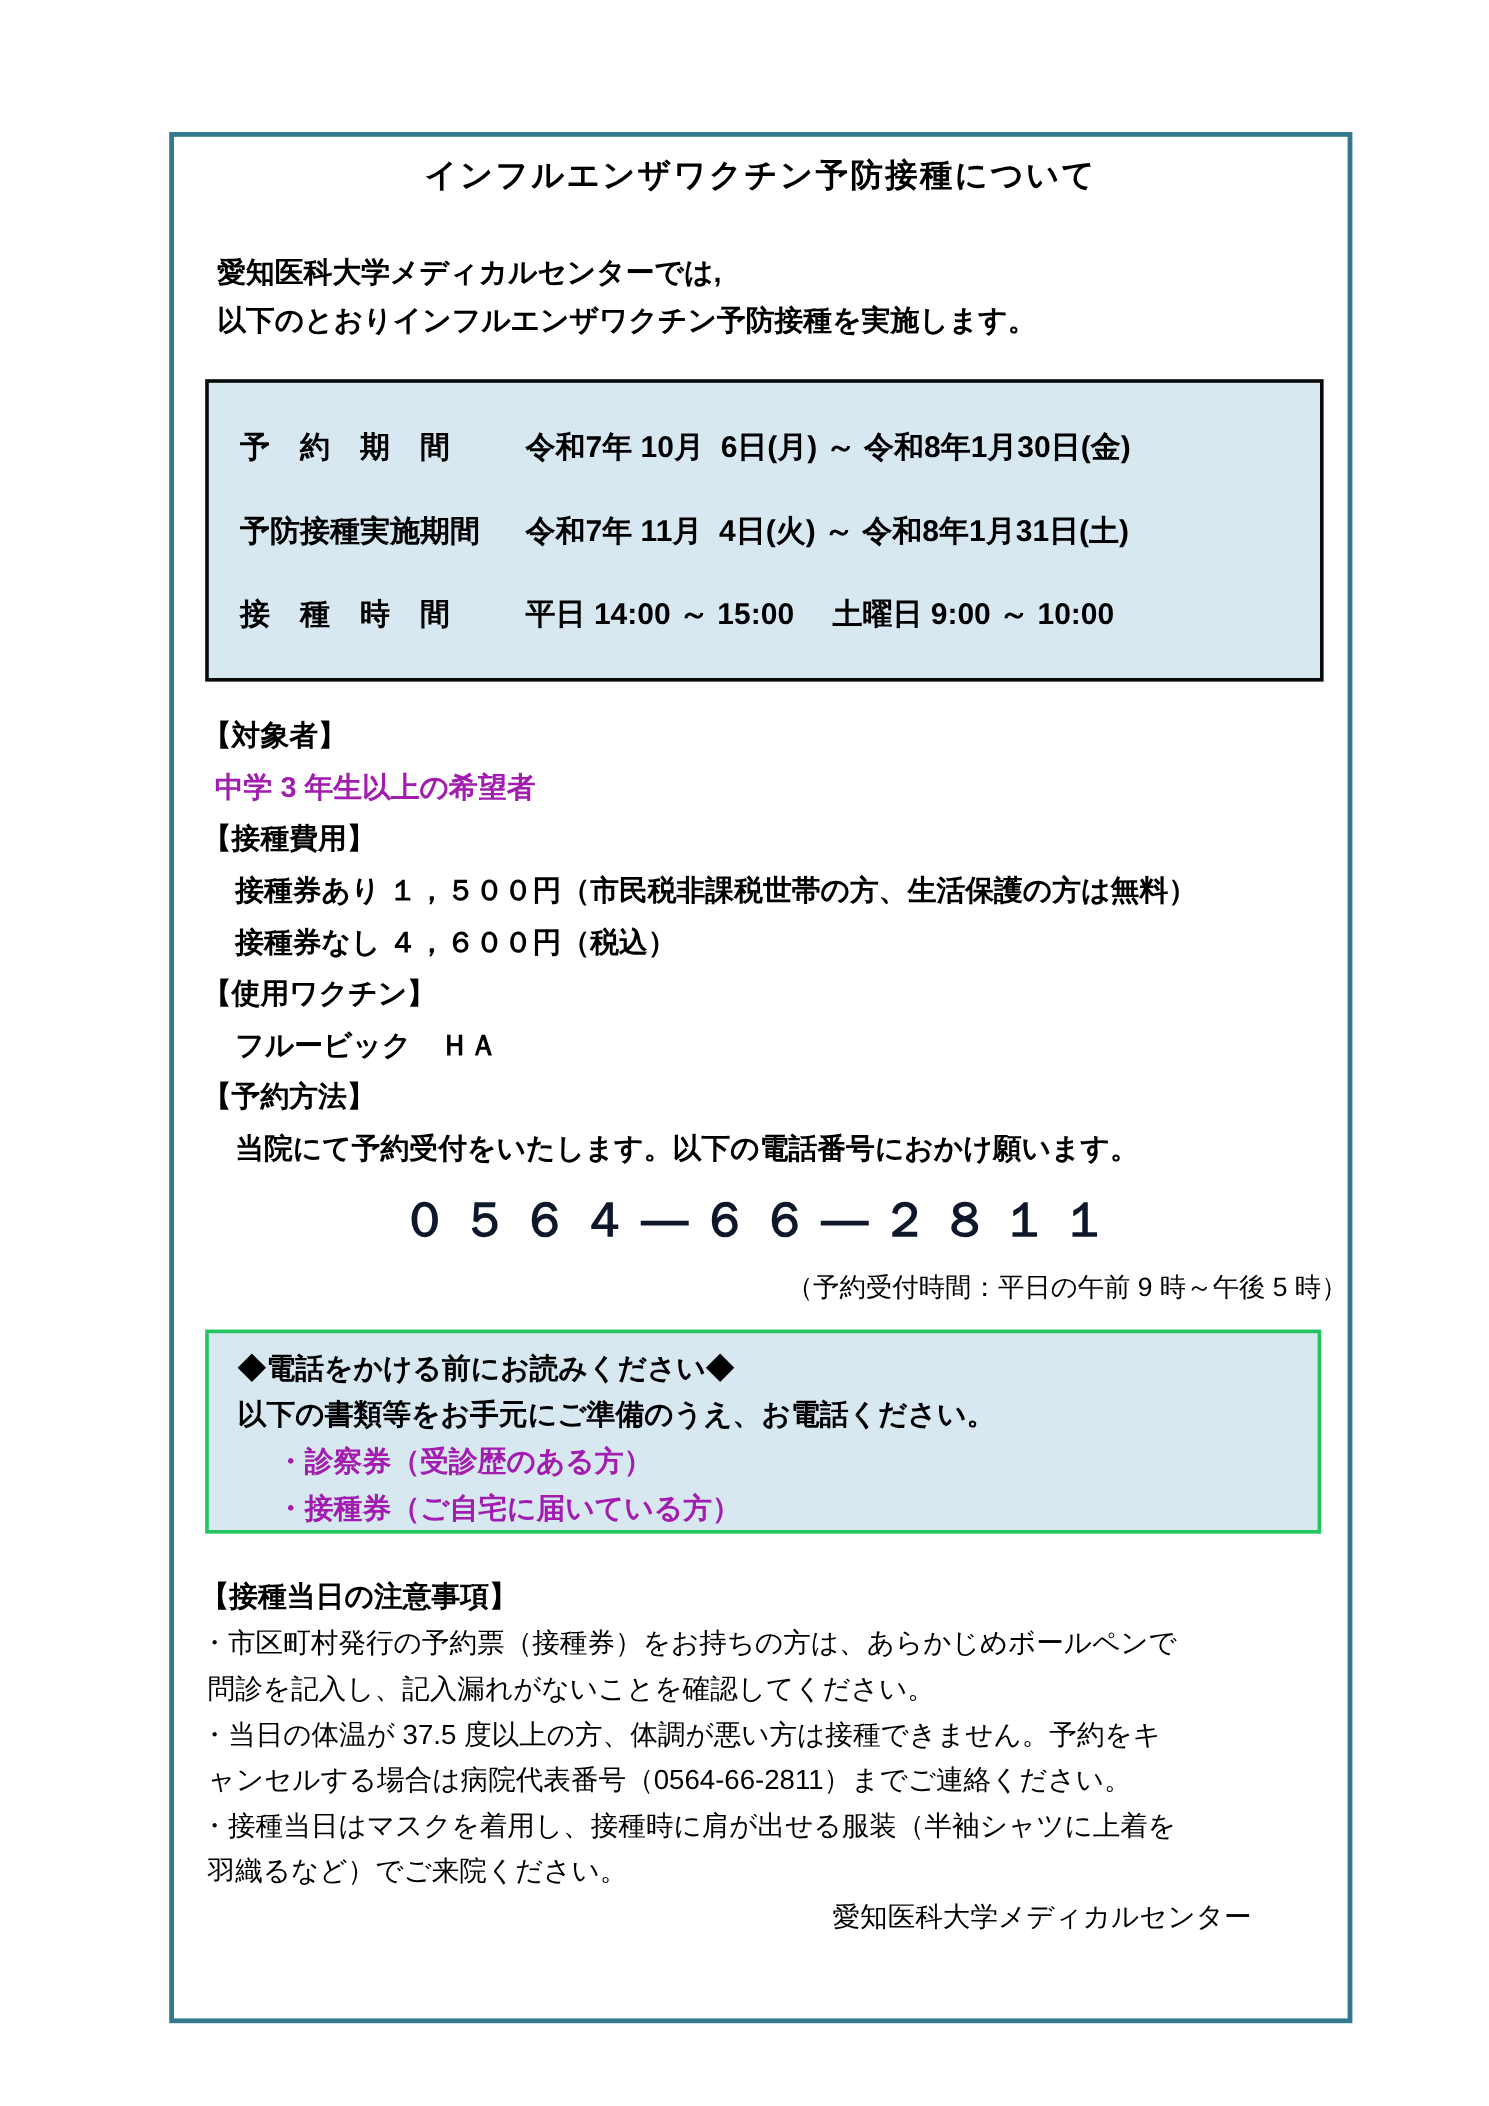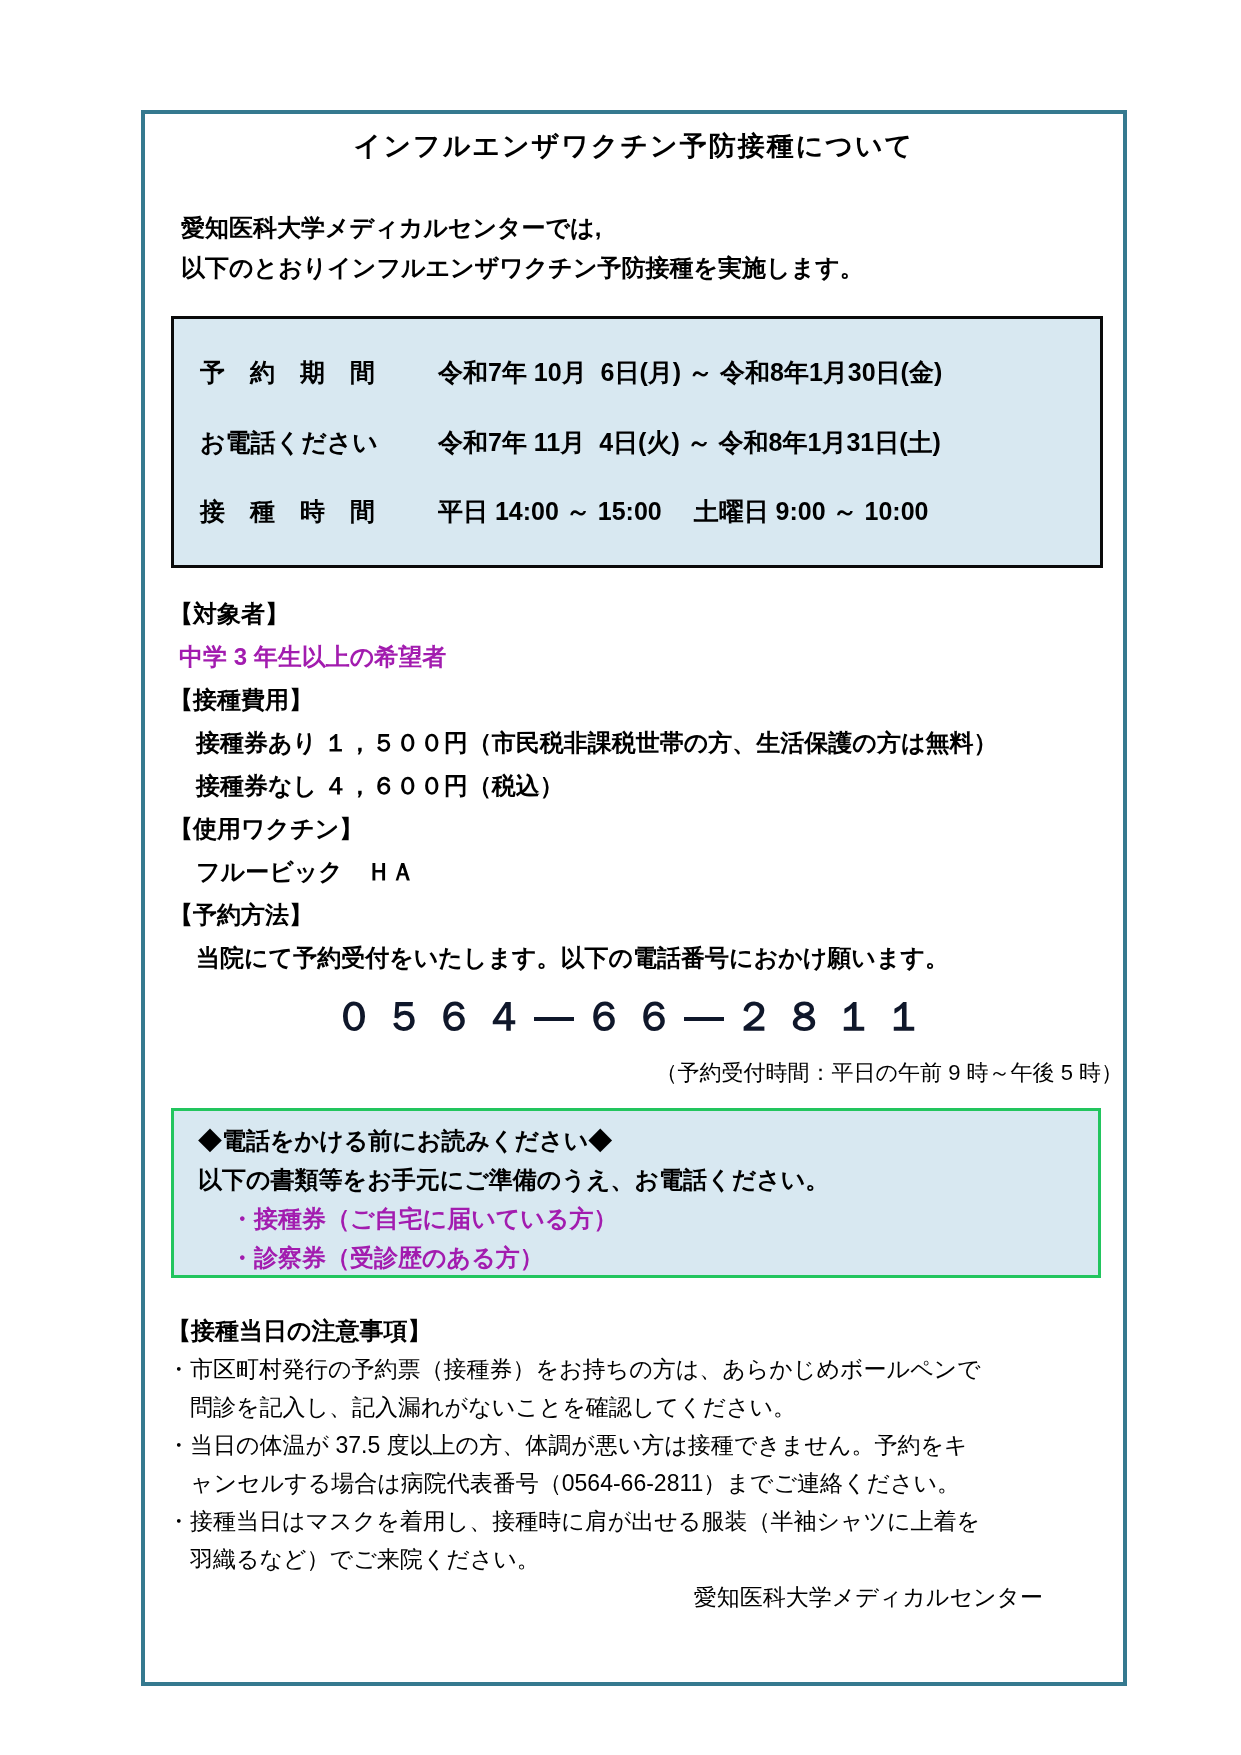--- a/index.html
+++ b/index.html
@@ -41,42 +41,42 @@
   }
   .before-box {
     margin:20px 0 0 26px; width:930px; height:170px;
     background:#d8e8f1; border:3px solid #22c55e;
     padding:10px 0 0 24px; font-size:24px; font-weight:bold; line-height:39px;
   }
   .before-box .red-item { margin-left:32px; }
   .notes { margin:34px 0 0 22px; font-size:23px; line-height:38px; }
   .notes-heading { font-size:24px; font-weight:bold; }
   .bullet-line { white-space:pre; }
-  .bullet-cont { margin-left:23px; }
+  .bullet-cont { margin-left:6px; }
   .signature { text-align:right; margin-right:80px; font-size:23px; }
 </style>
 </head>
 <body>
 
 <div class="frame">
 
   <div class="title">インフルエンザワクチン予防接種について</div>
 
   <div class="intro">
     <div>愛知医科大学メディカルセンターでは,</div>
     <div>以下のとおりインフルエンザワクチン予防接種を実施します。</div>
   </div>
 
   <div class="schedule-box">
     <div class="sched-row">
       <span class="sched-label">予　約　期　間</span>
       <span class="sched-value">令和7年 10月  6日(月) ～ 令和8年1月30日(金)</span>
     </div>
     <div class="sched-row">
-      <span class="sched-label">お電話ください</span>
+      <span class="sched-label">予防接種実施期間</span>
       <span class="sched-value">令和7年 11月  4日(火) ～ 令和8年1月31日(土)</span>
     </div>
     <div class="sched-row">
       <span class="sched-label">接　種　時　間</span>
       <span class="sched-value">平日 14:00 ～ 15:00　 土曜日 9:00 ～ 10:00</span>
     </div>
   </div>
 
   <div class="sections">
     <div>【対象者】</div>
@@ -89,22 +89,22 @@
     <div>【予約方法】</div>
     <div class="indent-md">当院にて予約受付をいたします。以下の電話番号におかけ願います。</div>
   </div>
 
   <div class="phone">０５６４—６６—２８１１</div>
   <div class="phone-caption">（予約受付時間：平日の午前 9 時～午後 5 時）</div>
 
   <div class="before-box">
     <div>◆電話をかける前にお読みください◆</div>
     <div>以下の書類等をお手元にご準備のうえ、お電話ください。</div>
+    <div class="red red-item">・診察券（受診歴のある方）</div>
     <div class="red red-item">・接種券（ご自宅に届いている方）</div>
-    <div class="red red-item">・診察券（受診歴のある方）</div>
   </div>
 
   <div class="notes">
     <div class="notes-heading">【接種当日の注意事項】</div>
     <div class="bullet-line">・市区町村発行の予約票（接種券）をお持ちの方は、あらかじめボールペンで</div>
     <div class="bullet-line bullet-cont">問診を記入し、記入漏れがないことを確認してください。</div>
     <div class="bullet-line">・当日の体温が 37.5 度以上の方、体調が悪い方は接種できません。予約をキ</div>
     <div class="bullet-line bullet-cont">ャンセルする場合は病院代表番号（0564-66-2811）までご連絡ください。</div>
     <div class="bullet-line">・接種当日はマスクを着用し、接種時に肩が出せる服装（半袖シャツに上着を</div>
     <div class="bullet-line bullet-cont">羽織るなど）でご来院ください。</div>

